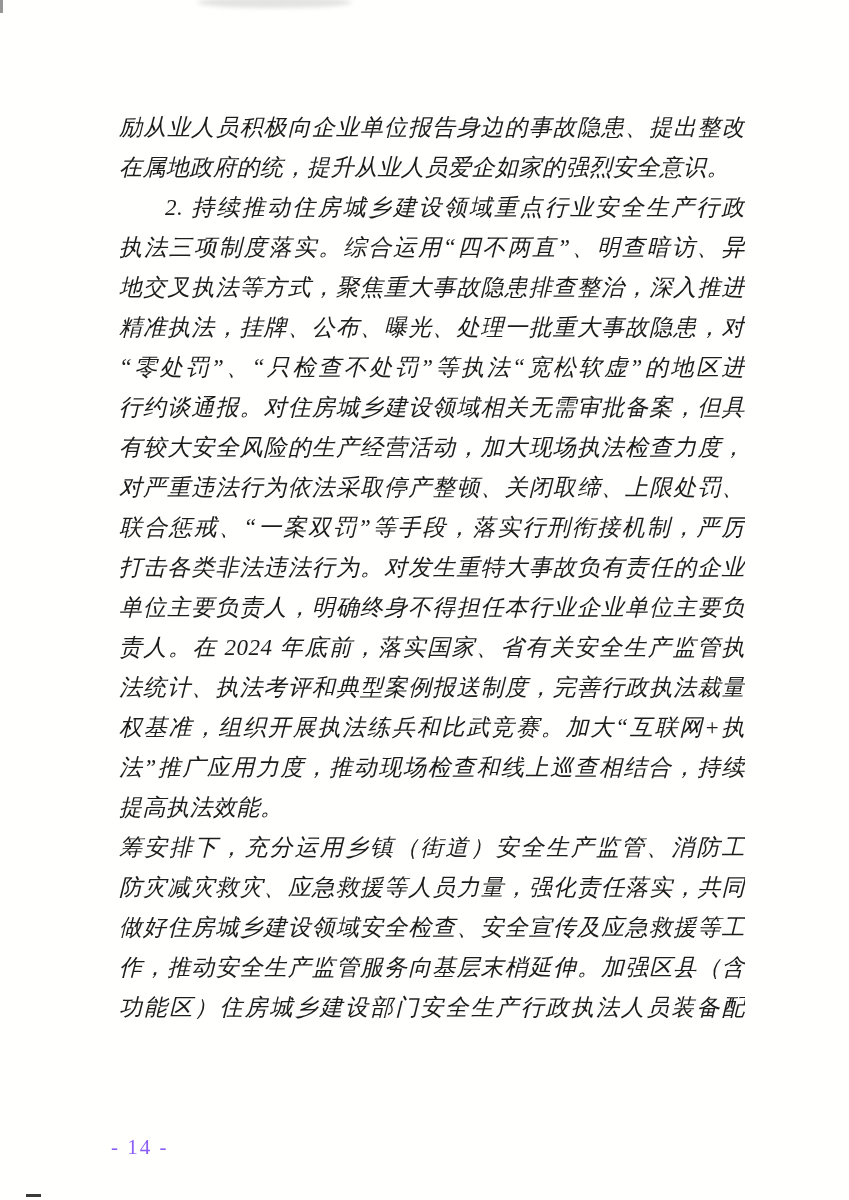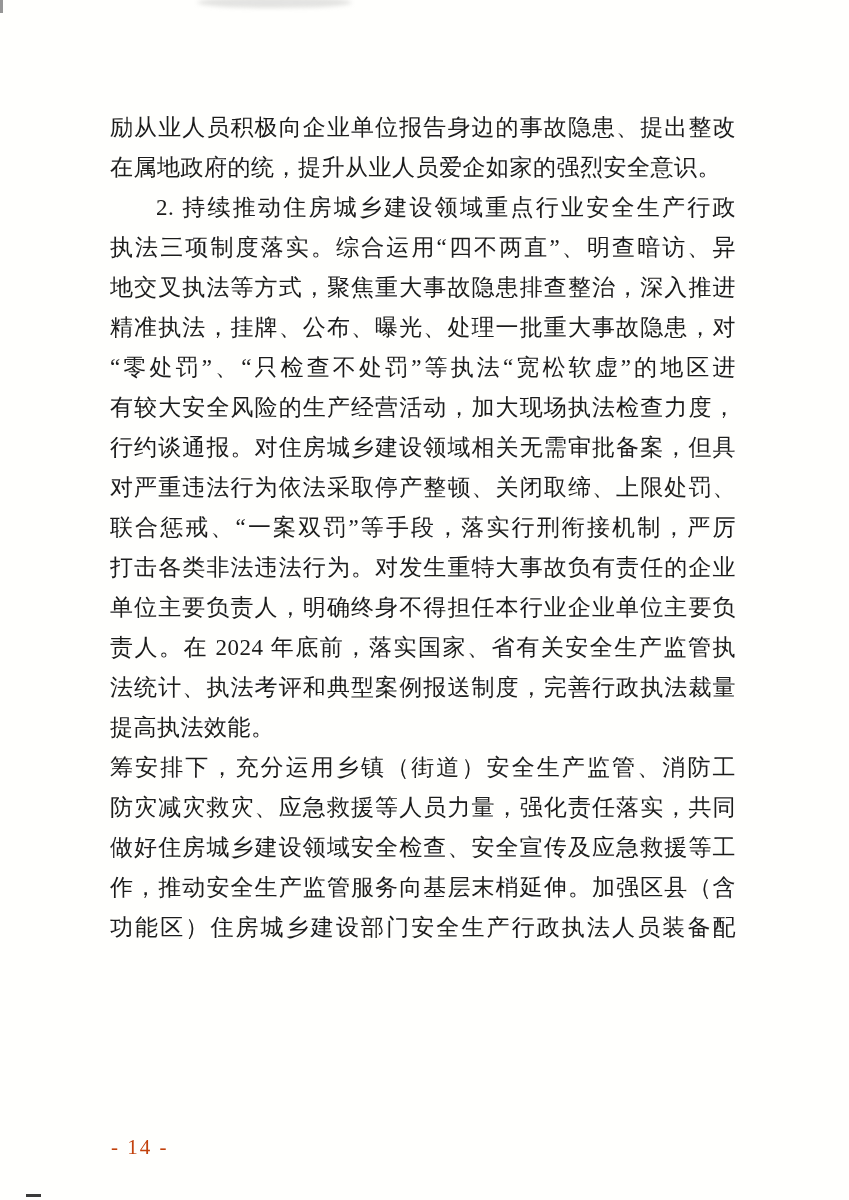--- a/index.html
+++ b/index.html
@@ -16,24 +16,25 @@
   .page {
     position: absolute;
     left: 0; top: 0;
     width: 849px;
     height: 1200px;
     background: #fffffd;
     overflow: hidden;
   }
   .doc-body {
     position: absolute;
-    left: 110px;
+    left: 119px;
     top: 108px;
     width: 626px;
     color: #1c1c1c;
+    font-style: italic;
   }
   .text-line {
     font-size: 23px;
     line-height: 40px;
     height: 40px;
     overflow: hidden;
     text-align: justify;
     text-align-last: left;
     letter-spacing: 0.5px;
   }
@@ -43,21 +44,21 @@
   }
   .text-line.indent {
     text-indent: 46px;
   }
   .page-number {
     position: absolute;
     left: 111px;
     top: 1135px;
     font-size: 21px;
     letter-spacing: 2px;
-    color: #c2410c;
+    color: #8b5cf6;
   }
   
   .artifact-top-smudge {
     position: absolute;
     left: 197px;
     top: -3px;
     width: 155px;
     height: 11px;
     background: rgba(175,175,175,0.35);
     border-radius: 50%;
@@ -88,28 +89,30 @@
   <div class="artifact-top-smudge"></div>
   <div class="artifact-corner-streak"></div>
   <div class="doc-body" id="doc-body">
       <div class="text-line justify">励从业人员积极向企业单位报告身边的事故隐患、提出整改</div>
       <div class="text-line">在属地政府的统，提升从业人员爱企如家的强烈安全意识。</div>
       <div class="text-line indent justify">2. 持续推动住房城乡建设领域重点行业安全生产行政</div>
       <div class="text-line justify">执法三项制度落实。综合运用“四不两直”、明查暗访、异</div>
       <div class="text-line justify">地交叉执法等方式，聚焦重大事故隐患排查整治，深入推进</div>
       <div class="text-line justify">精准执法，挂牌、公布、曝光、处理一批重大事故隐患，对</div>
       <div class="text-line justify">“零处罚”、“只检查不处罚”等执法“宽松软虚”的地区进</div>
+      <div class="text-line justify">行约谈通报。对住房城乡建设领域相关无需审批备案，但具</div>
       <div class="text-line justify">有较大安全风险的生产经营活动，加大现场执法检查力度，</div>
-      <div class="text-line justify">行约谈通报。对住房城乡建设领域相关无需审批备案，但具</div>
       <div class="text-line justify">对严重违法行为依法采取停产整顿、关闭取缔、上限处罚、</div>
       <div class="text-line justify">联合惩戒、“一案双罚”等手段，落实行刑衔接机制，严厉</div>
       <div class="text-line justify">打击各类非法违法行为。对发生重特大事故负有责任的企业</div>
       <div class="text-line justify">单位主要负责人，明确终身不得担任本行业企业单位主要负</div>
       <div class="text-line justify">责人。在 2024 年底前，落实国家、省有关安全生产监管执</div>
       <div class="text-line justify">法统计、执法考评和典型案例报送制度，完善行政执法裁量</div>
+      <div class="text-line justify">权基准，组织开展执法练兵和比武竞赛。加大“互联网+执</div>
+      <div class="text-line justify">法”推广应用力度，推动现场检查和线上巡查相结合，持续</div>
       <div class="text-line">提高执法效能。</div>
       <div class="text-line justify">筹安排下，充分运用乡镇（街道）安全生产监管、消防工作、</div>
       <div class="text-line justify">防灾减灾救灾、应急救援等人员力量，强化责任落实，共同</div>
       <div class="text-line justify">做好住房城乡建设领域安全检查、安全宣传及应急救援等工</div>
       <div class="text-line justify">作，推动安全生产监管服务向基层末梢延伸。加强区县（含</div>
       <div class="text-line justify">功能区）住房城乡建设部门安全生产行政执法人员装备配</div>
     </div>
   <div class="page-number">- 14 -</div>
   <div class="artifact-bottom-dash"></div>
 </div>

